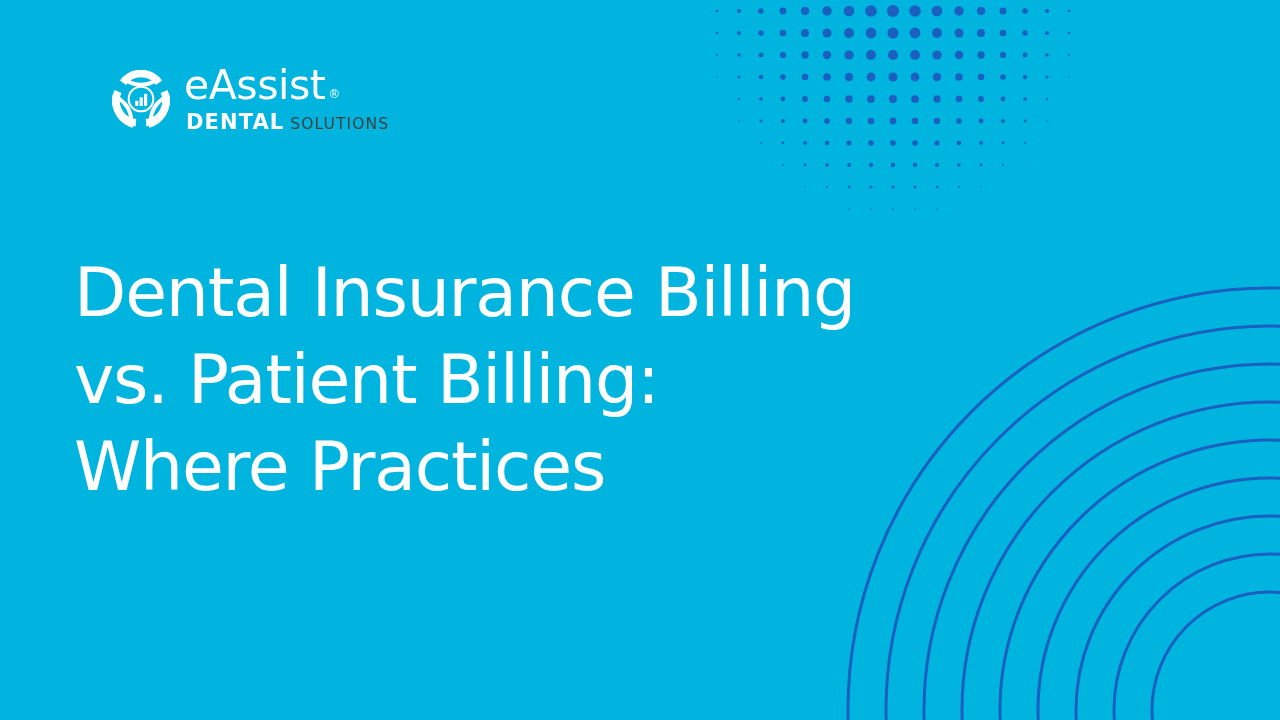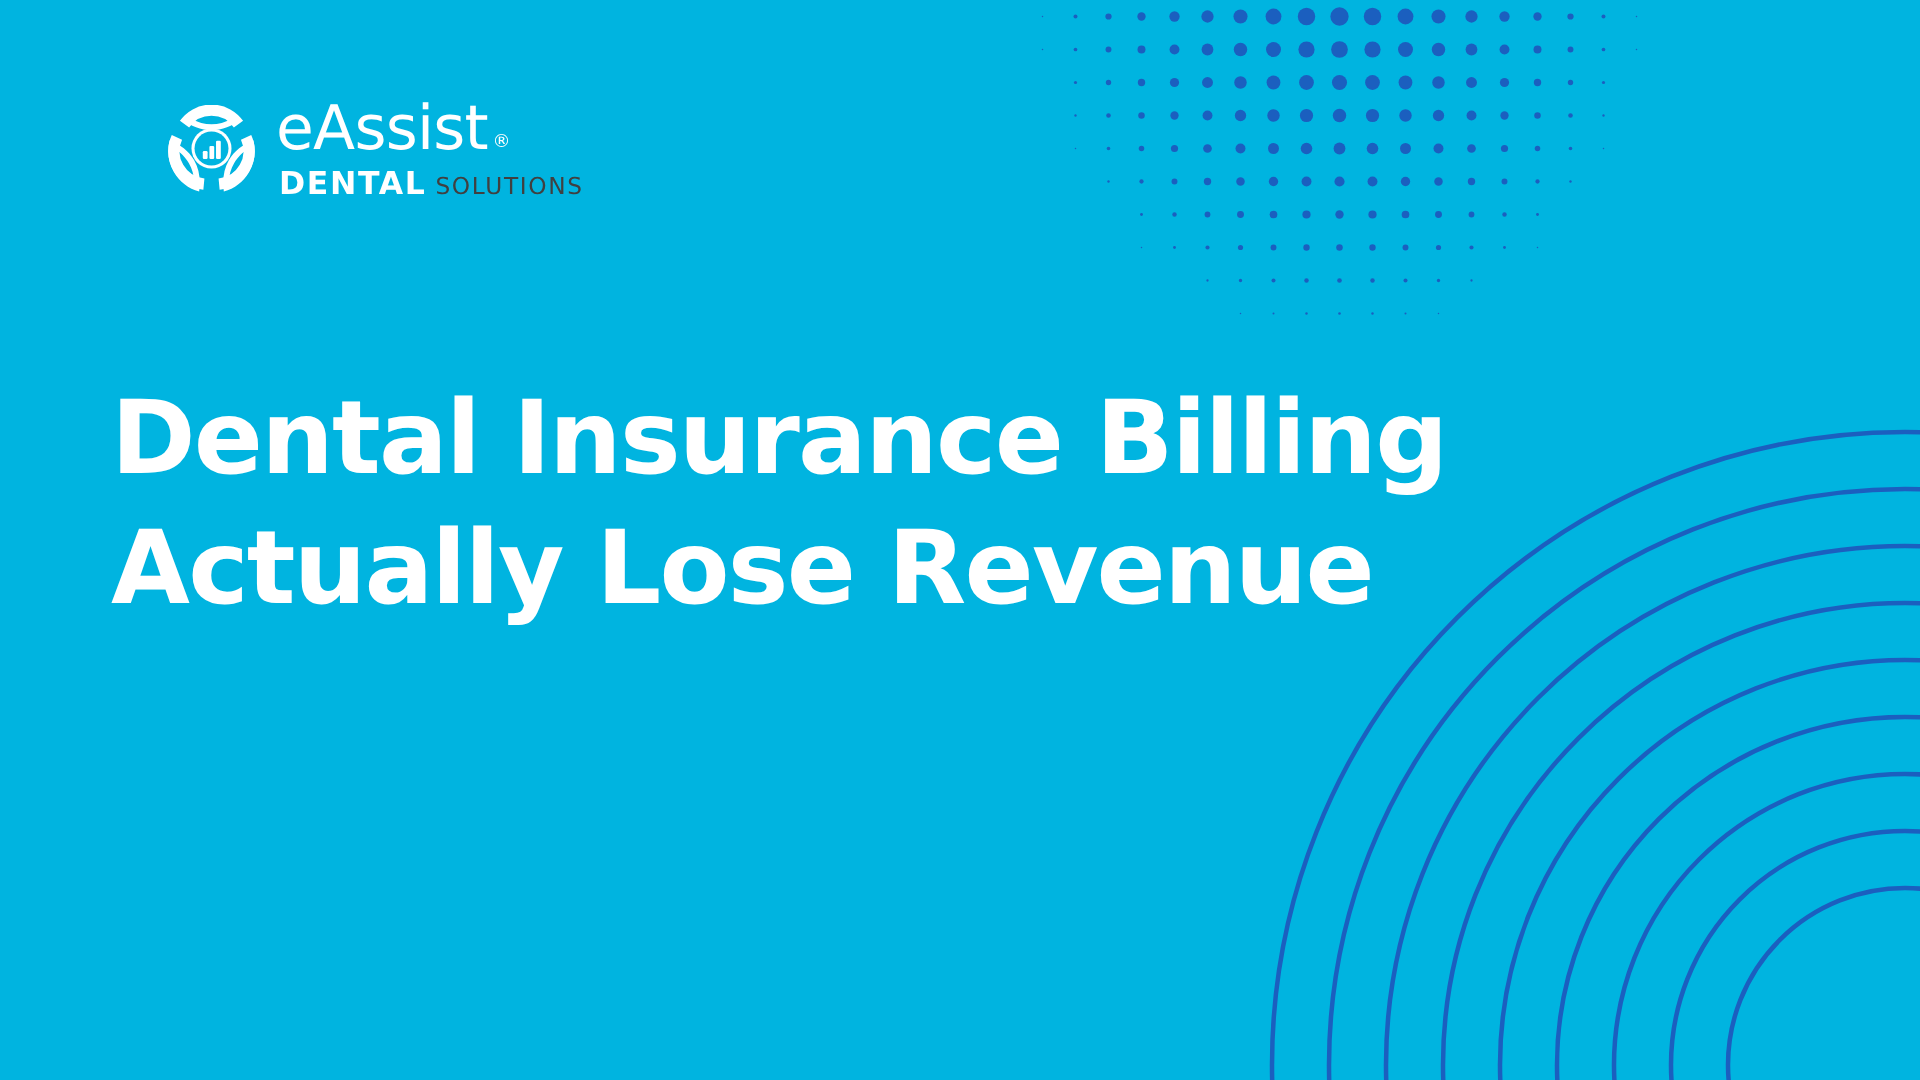--- a/index.html
+++ b/index.html
@@ -102,21 +102,21 @@
   #headline {
     position: absolute;
     left: 74px;
     top: 228px;
     width: 1000px;
   }
   .headline-line {
     display: block;
     color: #ffffff;
     font-size: 68px;
-    font-weight: 700;
+    font-weight: 400;
     line-height: 87px;
     letter-spacing: -1.2px;
     white-space: nowrap;
     font-family: "DejaVu Sans", sans-serif;
   }
 </style>
 </head>
 <body>
 
 <div id="slide">
@@ -356,16 +356,17 @@
       </div>
       <div class="logo-tagline-row">
         <span id="logo-tagline-primary">DENTAL</span>
         <span id="logo-tagline-secondary">SOLUTIONS</span>
       </div>
     </div>
   </div>
 
   <h1 id="headline">
     <span class="headline-line">Dental Insurance Billing</span>
-    <span class="headline-line">Actually Lose Revenue</span>
+    <span class="headline-line">vs. Patient Billing:</span>
+    <span class="headline-line">Where Practices</span>
   </h1>
 
 </div>
 
 </body></html>

